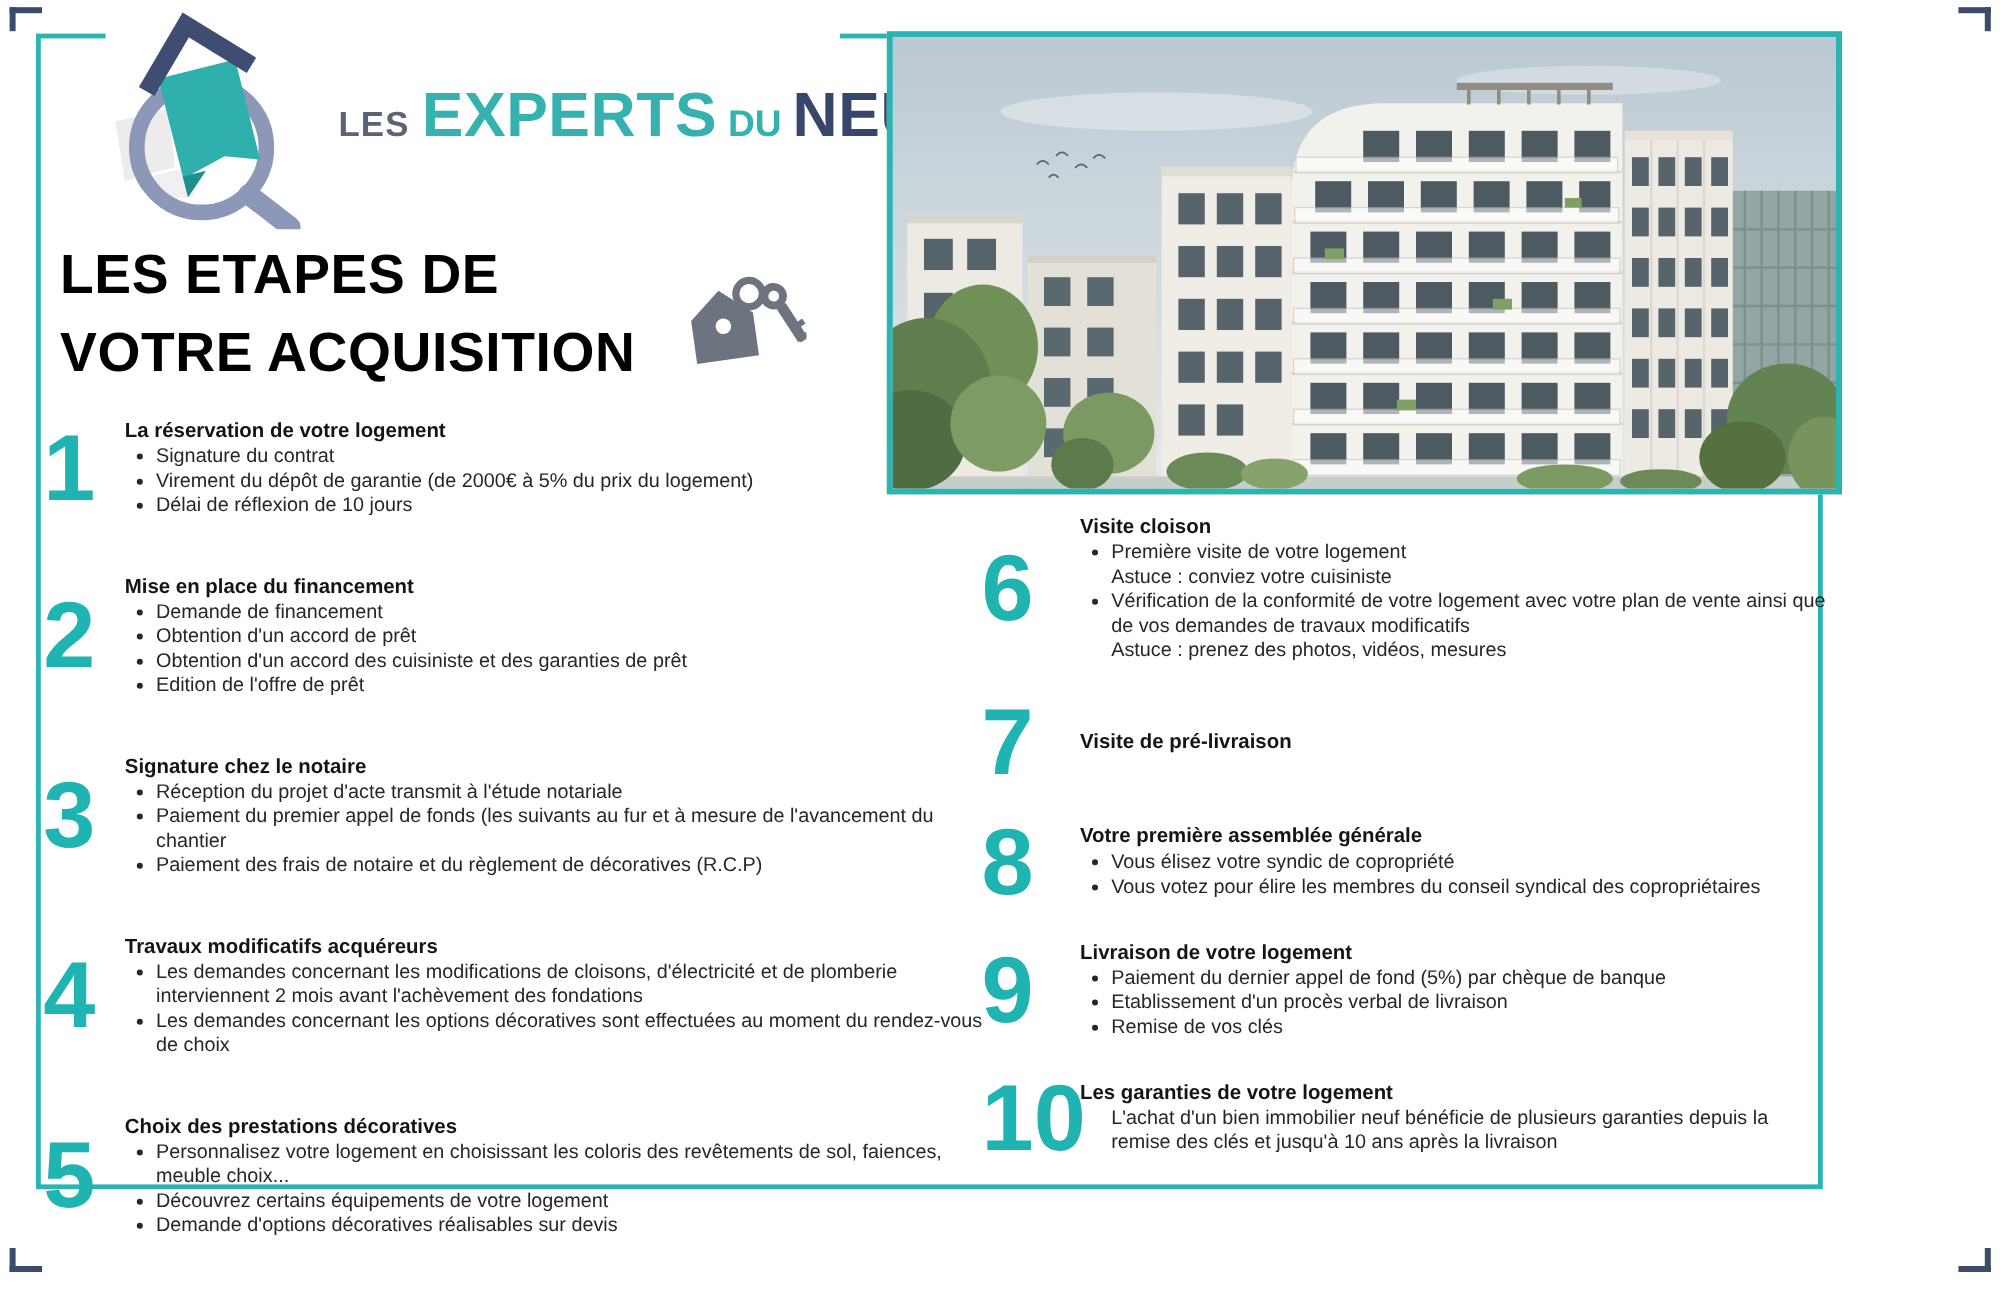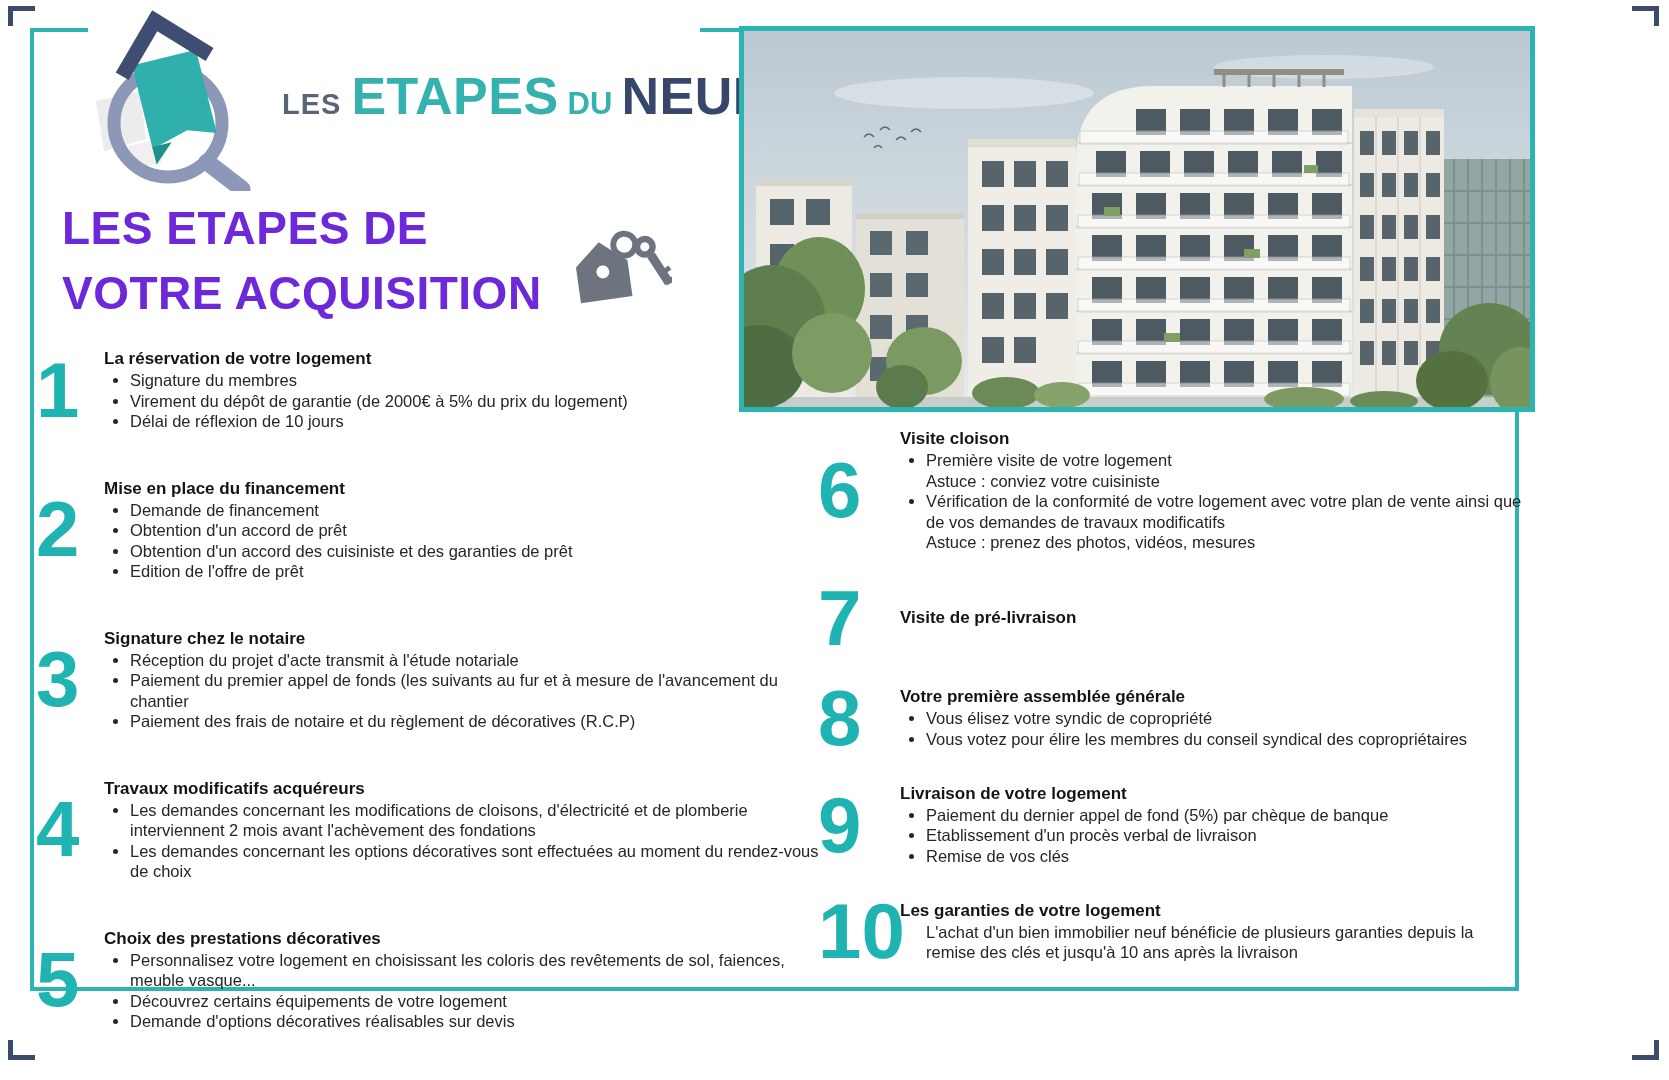--- a/index.html
+++ b/index.html
@@ -24,21 +24,21 @@
     position:absolute;left:88px;top:0;width:612px;height:192px;background:#ffffff;
     display:flex;align-items:center;
   }
   .logo-icon{width:172px;height:190px;flex:0 0 auto;}
   .logo-text{display:flex;align-items:baseline;margin-left:22px;white-space:nowrap;}
   .logo-les{font-size:29px;font-weight:600;color:#5a6474;letter-spacing:1px;}
   .logo-experts{font-size:52px;font-weight:700;color:#35b2b0;margin-left:10px;letter-spacing:0.5px;}
   .logo-du{font-size:31px;font-weight:700;color:#35b2b0;margin-left:9px;}
   .logo-neuf{font-size:52px;font-weight:700;color:#36476b;margin-left:9px;letter-spacing:0.5px;}
   
-  .title{position:absolute;left:62px;top:196px;color:#6d28d9;font-weight:700;
+  .title{position:absolute;left:50px;top:196px;color:#000000;font-weight:700;
     font-size:46px;line-height:65px;letter-spacing:0.5px;}
   .keys{position:absolute;left:560px;top:218px;width:112px;height:95px;}
   
   .photo{
     position:absolute;left:739px;top:26px;width:796px;height:386px;
     border:5px solid #2ab5b2;box-sizing:border-box;background:#dfe6ea;
   }
   .photo svg{display:block;width:100%;height:100%;}
   
   .col{position:absolute;}
@@ -76,21 +76,21 @@
     <circle cx="80" cy="122" r="54" fill="none" stroke="#8d97b8" stroke-width="13"></circle>
     <line x1="119" y1="161" x2="154" y2="188" stroke="#8d97b8" stroke-width="17" stroke-linecap="round"></line>
     <g transform="rotate(-14 82 85)">
       <polygon points="50,56 116,56 116,142 88,132 50,142" fill="#2fb0ad"></polygon>
       <polygon points="50,140 70,140 50,158" fill="#1f8f8d"></polygon>
       <path d="M38,64 L83,18 L128,64" fill="none" stroke="#3e4d71" stroke-width="15" stroke-linejoin="miter"></path>
     </g>
   </svg>
   <div class="logo-text">
     <span class="logo-les">LES</span>
-    <span class="logo-experts">ETAPES</span>
+    <span class="logo-experts">EXPERTS</span>
     <span class="logo-du">DU</span>
     <span class="logo-neuf">NEUF</span>
   </div>
 </div>
 
 <div class="title">
   <div>LES ETAPES DE</div>
   <div>VOTRE ACQUISITION</div>
 </div>
 
@@ -313,21 +313,21 @@
     <ellipse cx="640" cy="370" rx="34" ry="10" fill="#6c8a57"></ellipse>
   </svg>
 </div>
 
 <div class="col col-left" id="col-left">
     <div class="step">
       <div class="num">1</div>
       <div class="step-body">
         <div class="step-heading">La réservation de votre logement</div>
         <ul class="items">
-          <li class="bullet">Signature du membres</li>
+          <li class="bullet">Signature du contrat</li>
           <li class="bullet">Virement du dépôt de garantie (de 2000€ à 5% du prix du logement)</li>
           <li class="bullet">Délai de réflexion de 10 jours</li>
         </ul>
       </div>
     </div>
     <div class="step">
       <div class="num">2</div>
       <div class="step-body">
         <div class="step-heading">Mise en place du financement</div>
         <ul class="items">
@@ -357,21 +357,21 @@
           <li class="bullet">Les demandes concernant les modifications de cloisons, d'électricité et de plomberie interviennent 2 mois avant l'achèvement des fondations</li>
           <li class="bullet">Les demandes concernant les options décoratives sont effectuées au moment du rendez-vous de choix</li>
         </ul>
       </div>
     </div>
     <div class="step">
       <div class="num">5</div>
       <div class="step-body">
         <div class="step-heading">Choix des prestations décoratives</div>
         <ul class="items">
-          <li class="bullet">Personnalisez votre logement en choisissant les coloris des revêtements de sol, faiences, meuble vasque...</li>
+          <li class="bullet">Personnalisez votre logement en choisissant les coloris des revêtements de sol, faiences, meuble choix...</li>
           <li class="bullet">Découvrez certains équipements de votre logement</li>
           <li class="bullet">Demande d'options décoratives réalisables sur devis</li>
         </ul>
       </div>
     </div>
   </div>
 <div class="col col-right" id="col-right">
     <div class="step">
       <div class="num">6</div>
       <div class="step-body">

